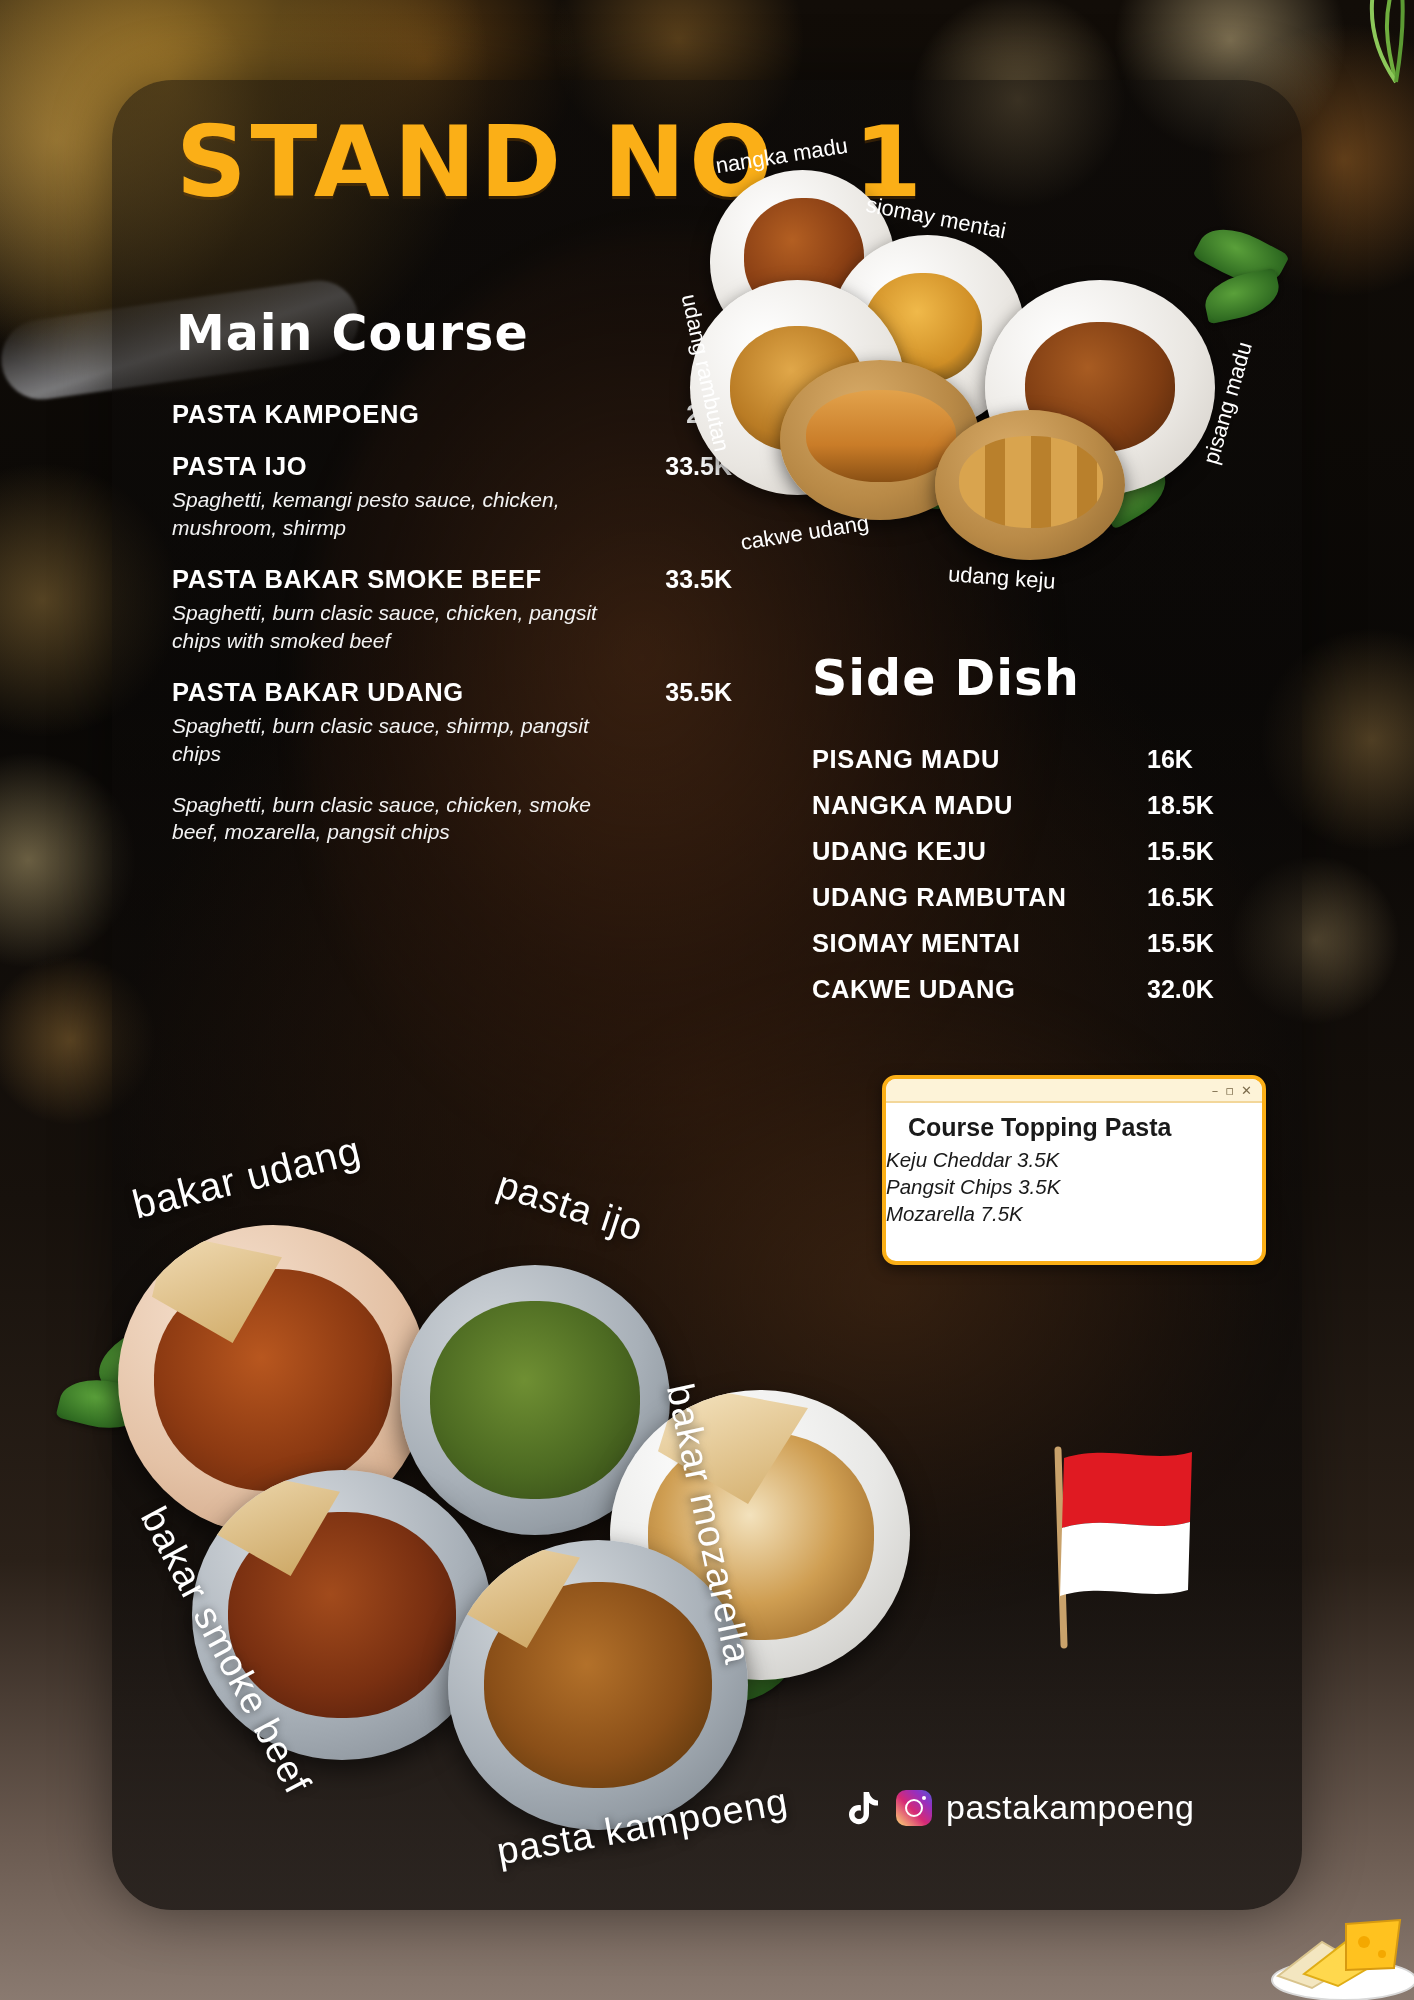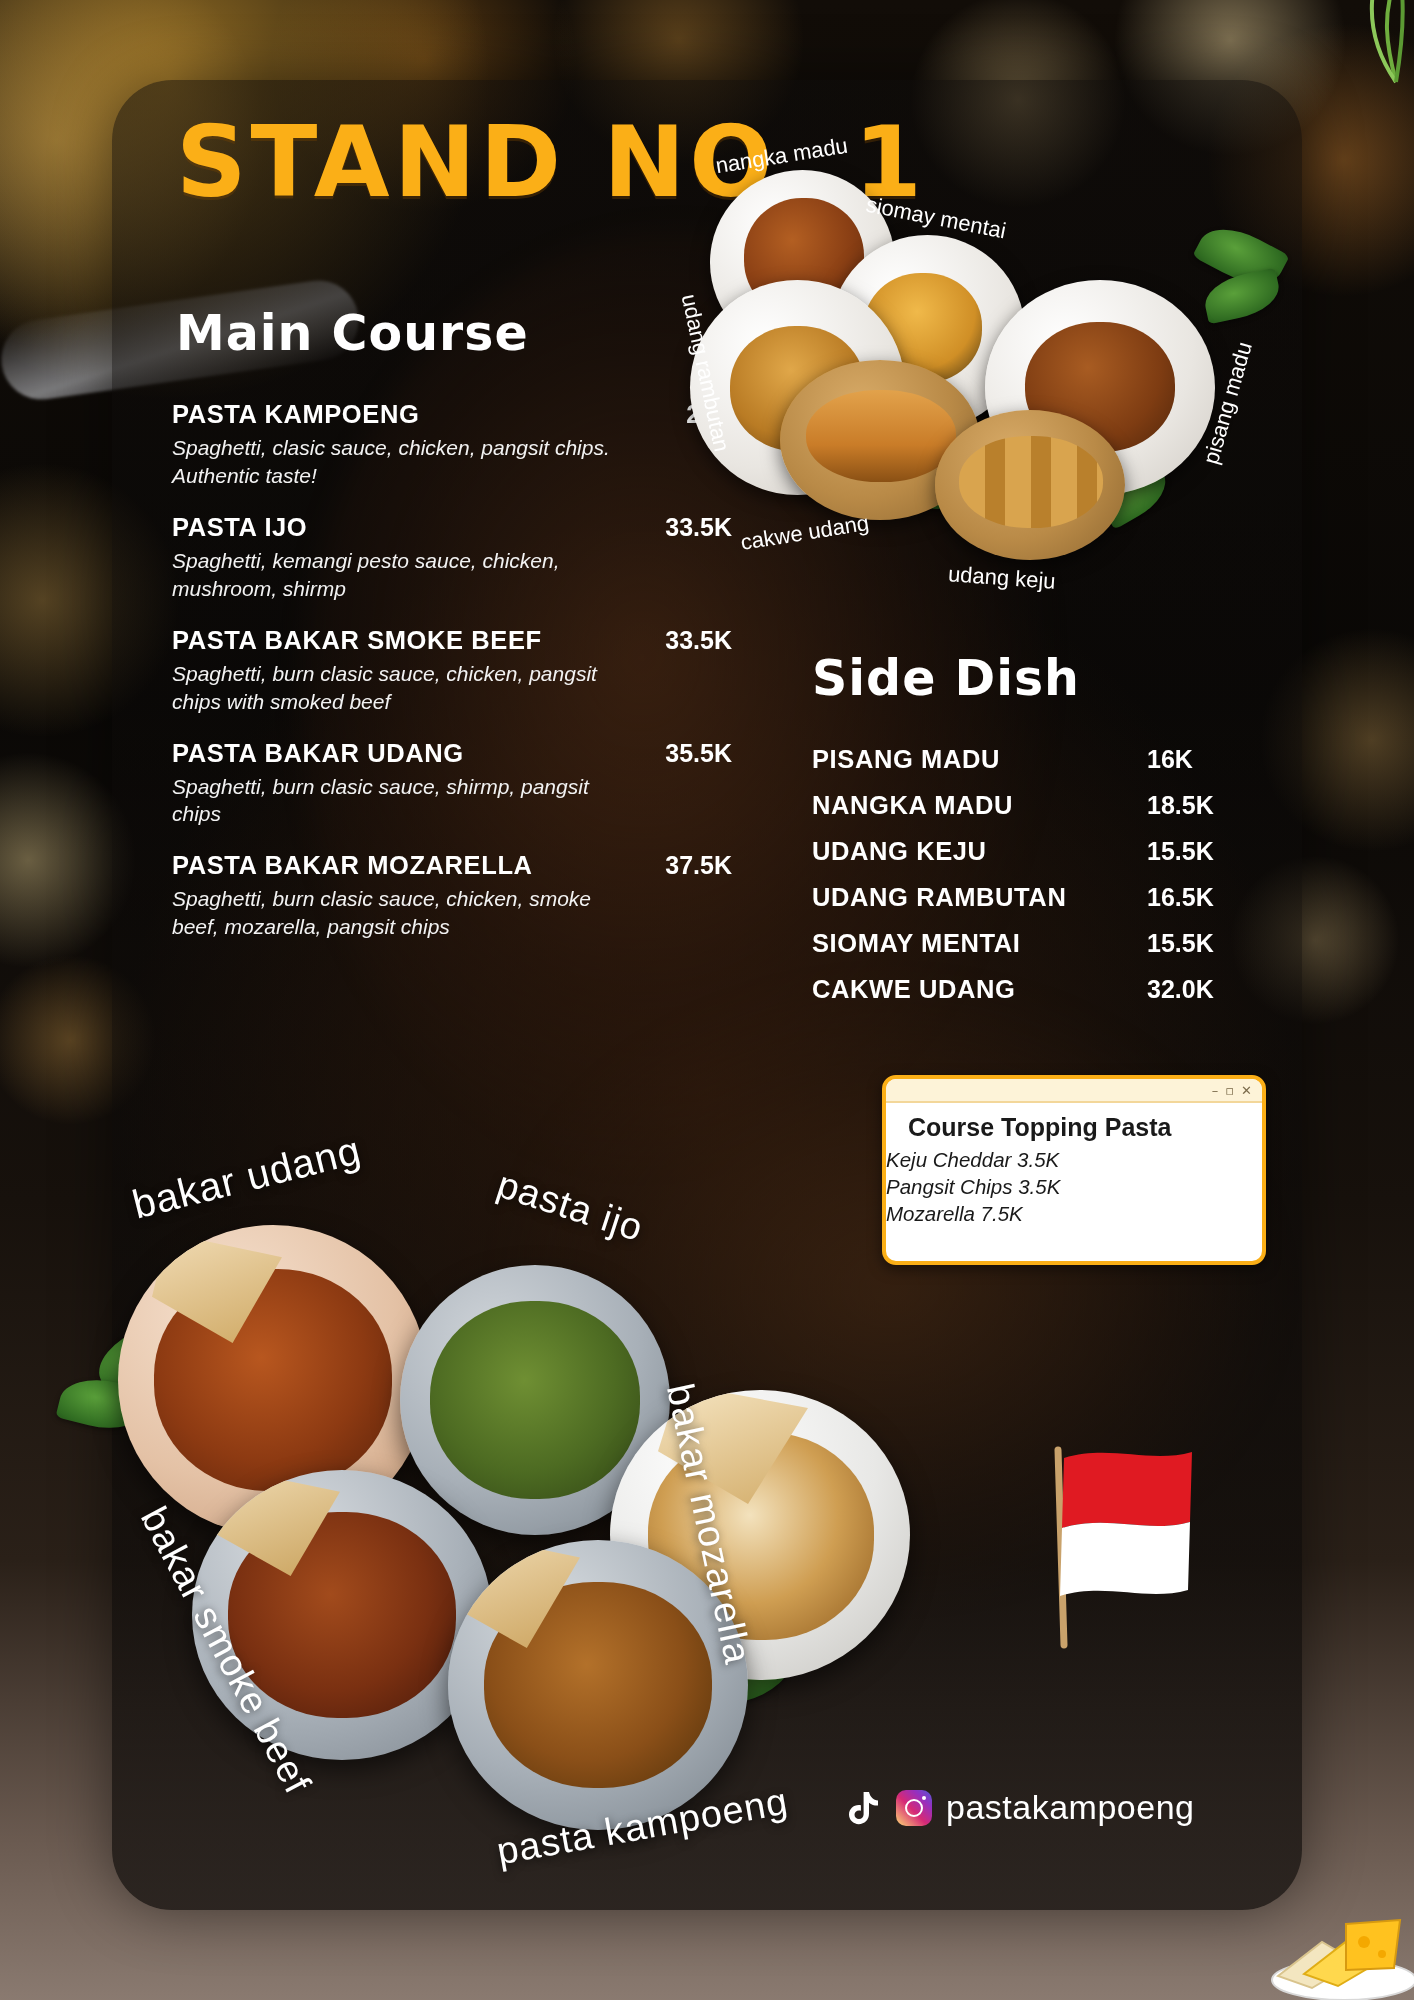--- a/index.html
+++ b/index.html
@@ -337,21 +337,20 @@
 <div class="title">STAND NO. 1</div>
 
 <div class="section-title" id="main-course-title">Main Course</div>
 
 <div class="mc-list">
   <div class="mc-item">
     <div class="mc-row">
       <span class="mc-name">PASTA KAMPOENG</span>
       <span class="mc-price">26K</span>
     </div>
-    <div class="mc-desc">Spaghetti, clasic sauce, chicken, pangsit chips. Authentic taste!</div>
   </div>
   <div class="mc-item">
     <div class="mc-row">
       <span class="mc-name">PASTA IJO</span>
       <span class="mc-price">33.5K</span>
     </div>
     <div class="mc-desc">Spaghetti, kemangi pesto sauce, chicken, mushroom, shirmp</div>
   </div>
   <div class="mc-item">
     <div class="mc-row">
@@ -361,24 +360,20 @@
     <div class="mc-desc">Spaghetti, burn clasic sauce, chicken, pangsit chips with smoked beef</div>
   </div>
   <div class="mc-item">
     <div class="mc-row">
       <span class="mc-name">PASTA BAKAR UDANG</span>
       <span class="mc-price">35.5K</span>
     </div>
     <div class="mc-desc">Spaghetti, burn clasic sauce, shirmp, pangsit chips</div>
   </div>
   <div class="mc-item">
-    <div class="mc-row">
-      <span class="mc-name">PASTA BAKAR MOZARELLA</span>
-      <span class="mc-price">37.5K</span>
-    </div>
     <div class="mc-desc">Spaghetti, burn clasic sauce, chicken, smoke beef, mozarella, pangsit chips</div>
   </div>
 </div>
 
 <div class="section-title" id="side-dish-title">Side Dish</div>
 
 <div class="sd-list">
   <div class="sd-row">
     <span class="sd-name">PISANG MADU</span>
     <span class="sd-price">16K</span>

